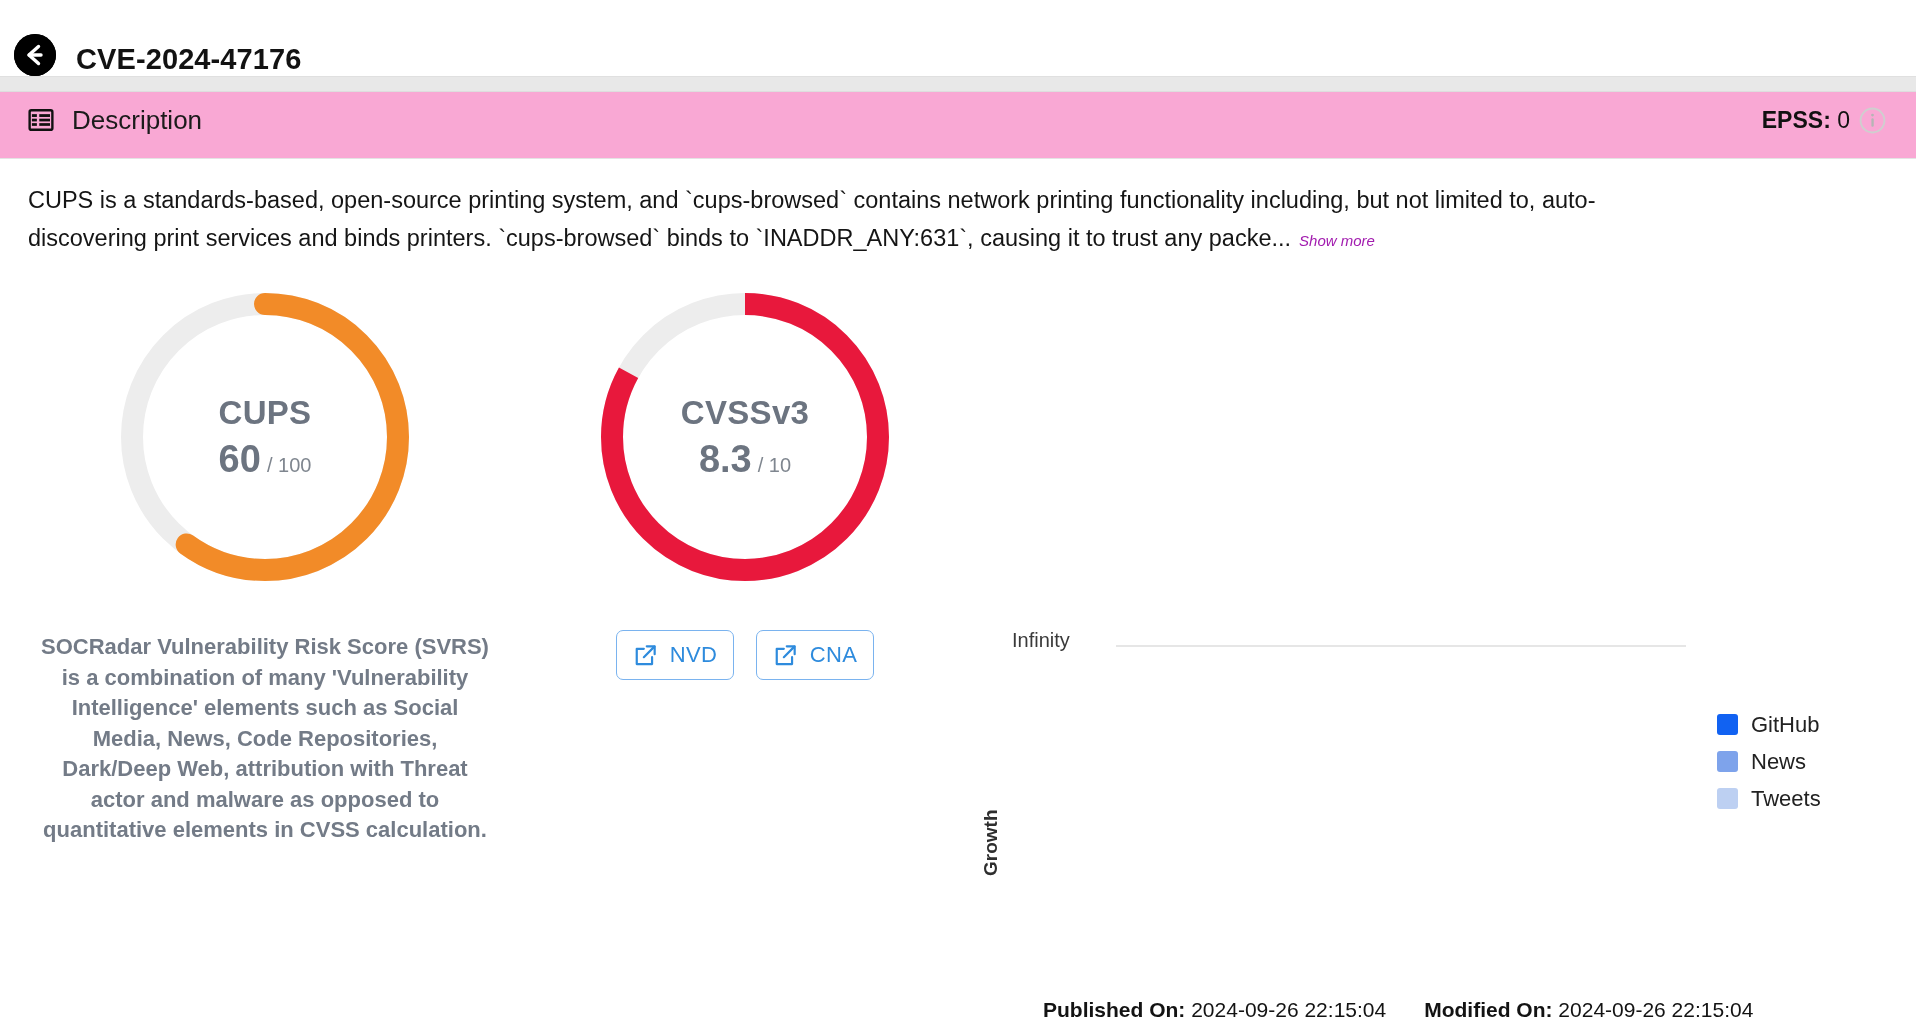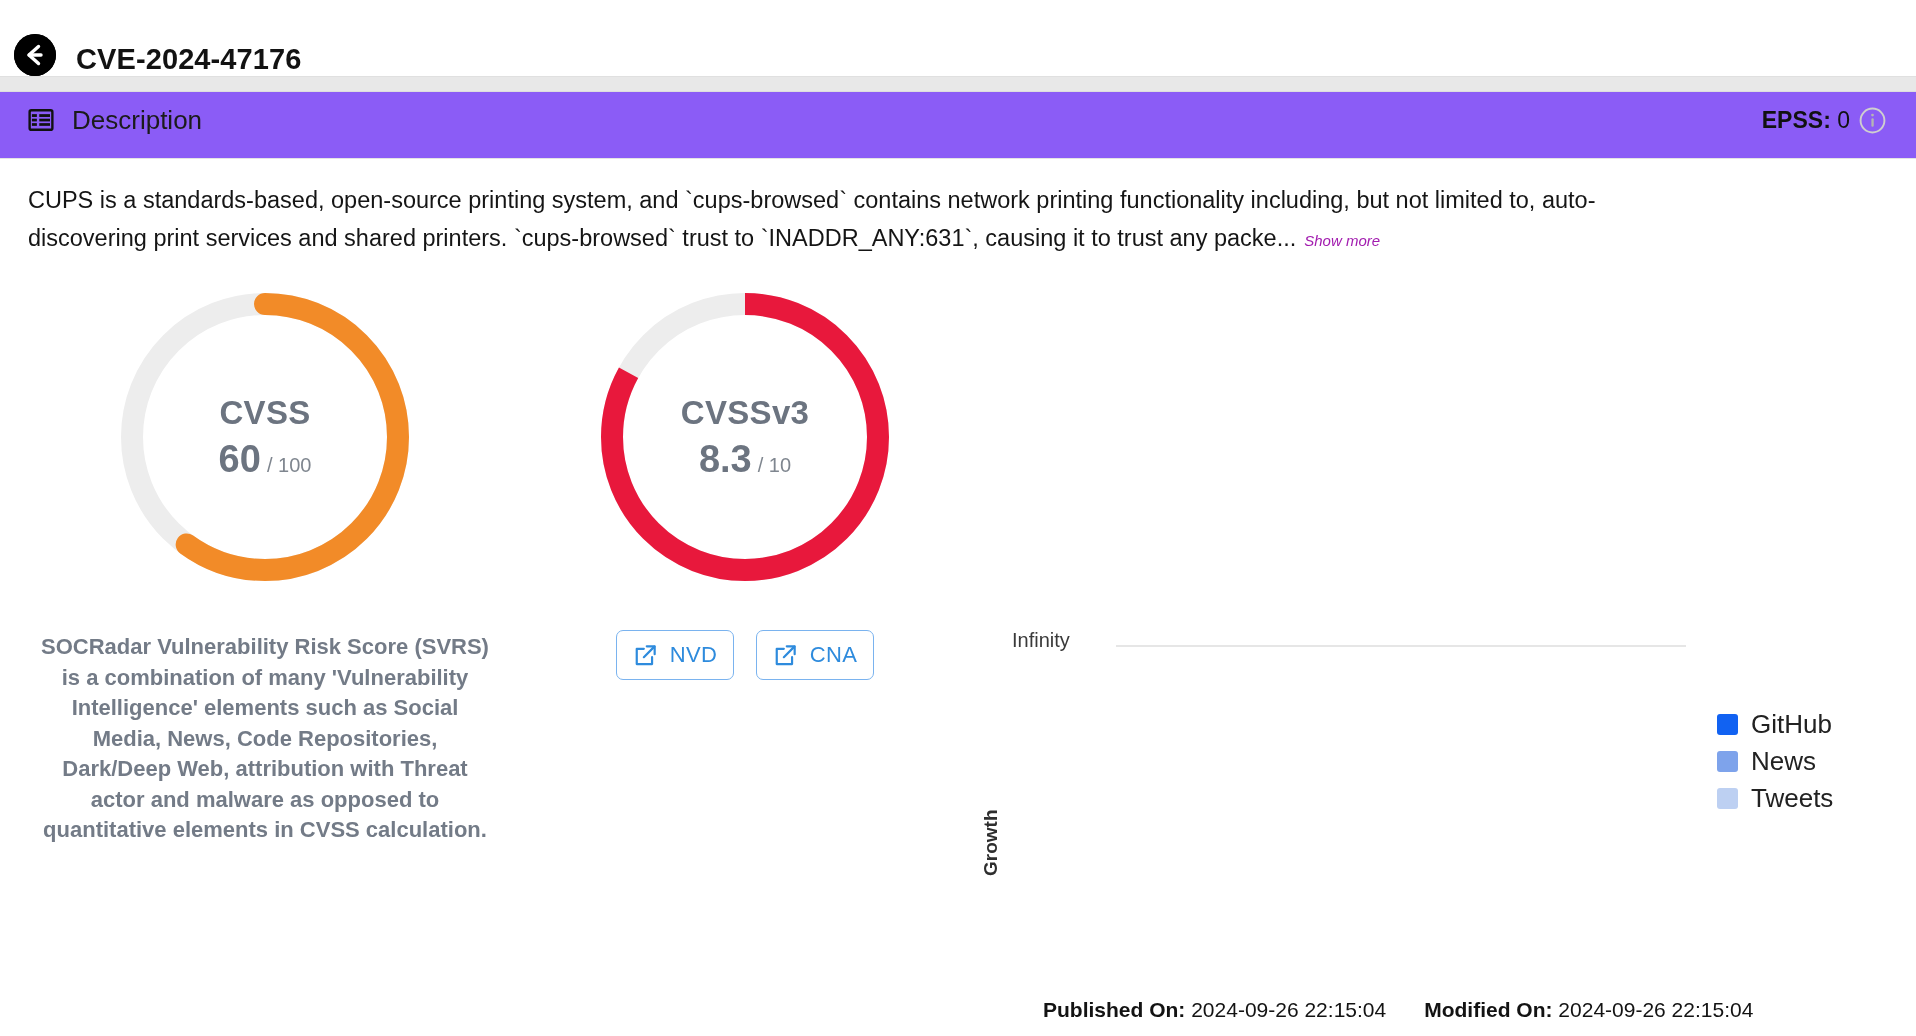--- a/index.html
+++ b/index.html
@@ -54,21 +54,21 @@
 
   
   .desc-head {
     height: 67px;
     display: flex;
     align-items: center;
     padding: 0 30px 10px 28px;
     box-sizing: border-box;
     border-bottom: 1px solid #e4e4e4;
     justify-content: space-between;
-    background: #8b5cf6;
+    background: #f9a8d4;
   }
   .desc-head-left {
     display: flex;
     align-items: center;
   }
   .desc-icon { width: 26px; height: 26px; flex: none; }
   .desc-label {
     font-size: 26px;
     margin-left: 18px;
     color: #1b1b1b;
@@ -252,21 +252,21 @@
     align-items: center;
     height: 37px;
   }
   .legend-swatch {
     width: 21px;
     height: 21px;
     border-radius: 3px;
     flex: none;
   }
   .legend-label {
-    font-size: 26px;
+    font-size: 22px;
     color: #222;
     margin-left: 13px;
     white-space: nowrap;
   }
 
   
   .dates {
     position: absolute;
     left: 1043px;
     top: 998px;
@@ -310,33 +310,33 @@
     <div class="epss-text"><b>EPSS:</b> <span>0</span></div>
     <svg class="info-icon" viewBox="0 0 24 24">
       <circle cx="12" cy="12" r="10.6" fill="none" stroke="#cfcfcf" stroke-width="1.7"></circle>
       <circle cx="12" cy="7.2" r="1.25" fill="#b5b5b5"></circle>
       <rect x="11" y="10" width="2.1" height="7.6" rx="1" fill="#b5b5b5"></rect>
     </svg>
   </div>
 </div>
 
 <div class="desc-body">
-  <span>CUPS is a standards-based, open-source printing system, and `cups-browsed` contains network printing functionality including, but not limited to, auto-discovering print services and shared printers. `cups-browsed` trust to `INADDR_ANY:631`, causing it to trust any packe...</span><span class="show-more">Show more</span>
+  <span>CUPS is a standards-based, open-source printing system, and `cups-browsed` contains network printing functionality including, but not limited to, auto-discovering print services and binds printers. `cups-browsed` binds to `INADDR_ANY:631`, causing it to trust any packe...</span><span class="show-more">Show more</span>
 </div>
 
 <div class="content">
 
   <div class="gauge-col">
     <div class="gauge">
       <svg width="306" height="306" viewBox="0 0 306 306">
         <circle cx="153" cy="153" r="133" fill="none" stroke="#EDEDED" stroke-width="22"></circle>
         <circle id="svrs-arc" cx="153" cy="153" r="133" fill="none" stroke="#F28B28" stroke-width="22" stroke-linecap="round" transform="rotate(-90 153 153)" stroke-dasharray="501.398187512931 835.663645854885"></circle>
       </svg>
       <div class="gauge-center">
-        <div class="gauge-name">CVSS</div>
+        <div class="gauge-name">CUPS</div>
         <div class="gauge-value-row">
           <span class="gauge-value">60</span>
           <span class="gauge-max">/ 100</span>
         </div>
       </div>
     </div>
     <div class="svrs-note">SOCRadar Vulnerability Risk Score (SVRS) is a combination of many 'Vulnerability Intelligence' elements such as Social Media, News, Code Repositories, Dark/Deep Web, attribution with Threat actor and malware as opposed to quantitative elements in CVSS calculation.</div>
   </div>
 
   <div class="gauge-col cvss">

